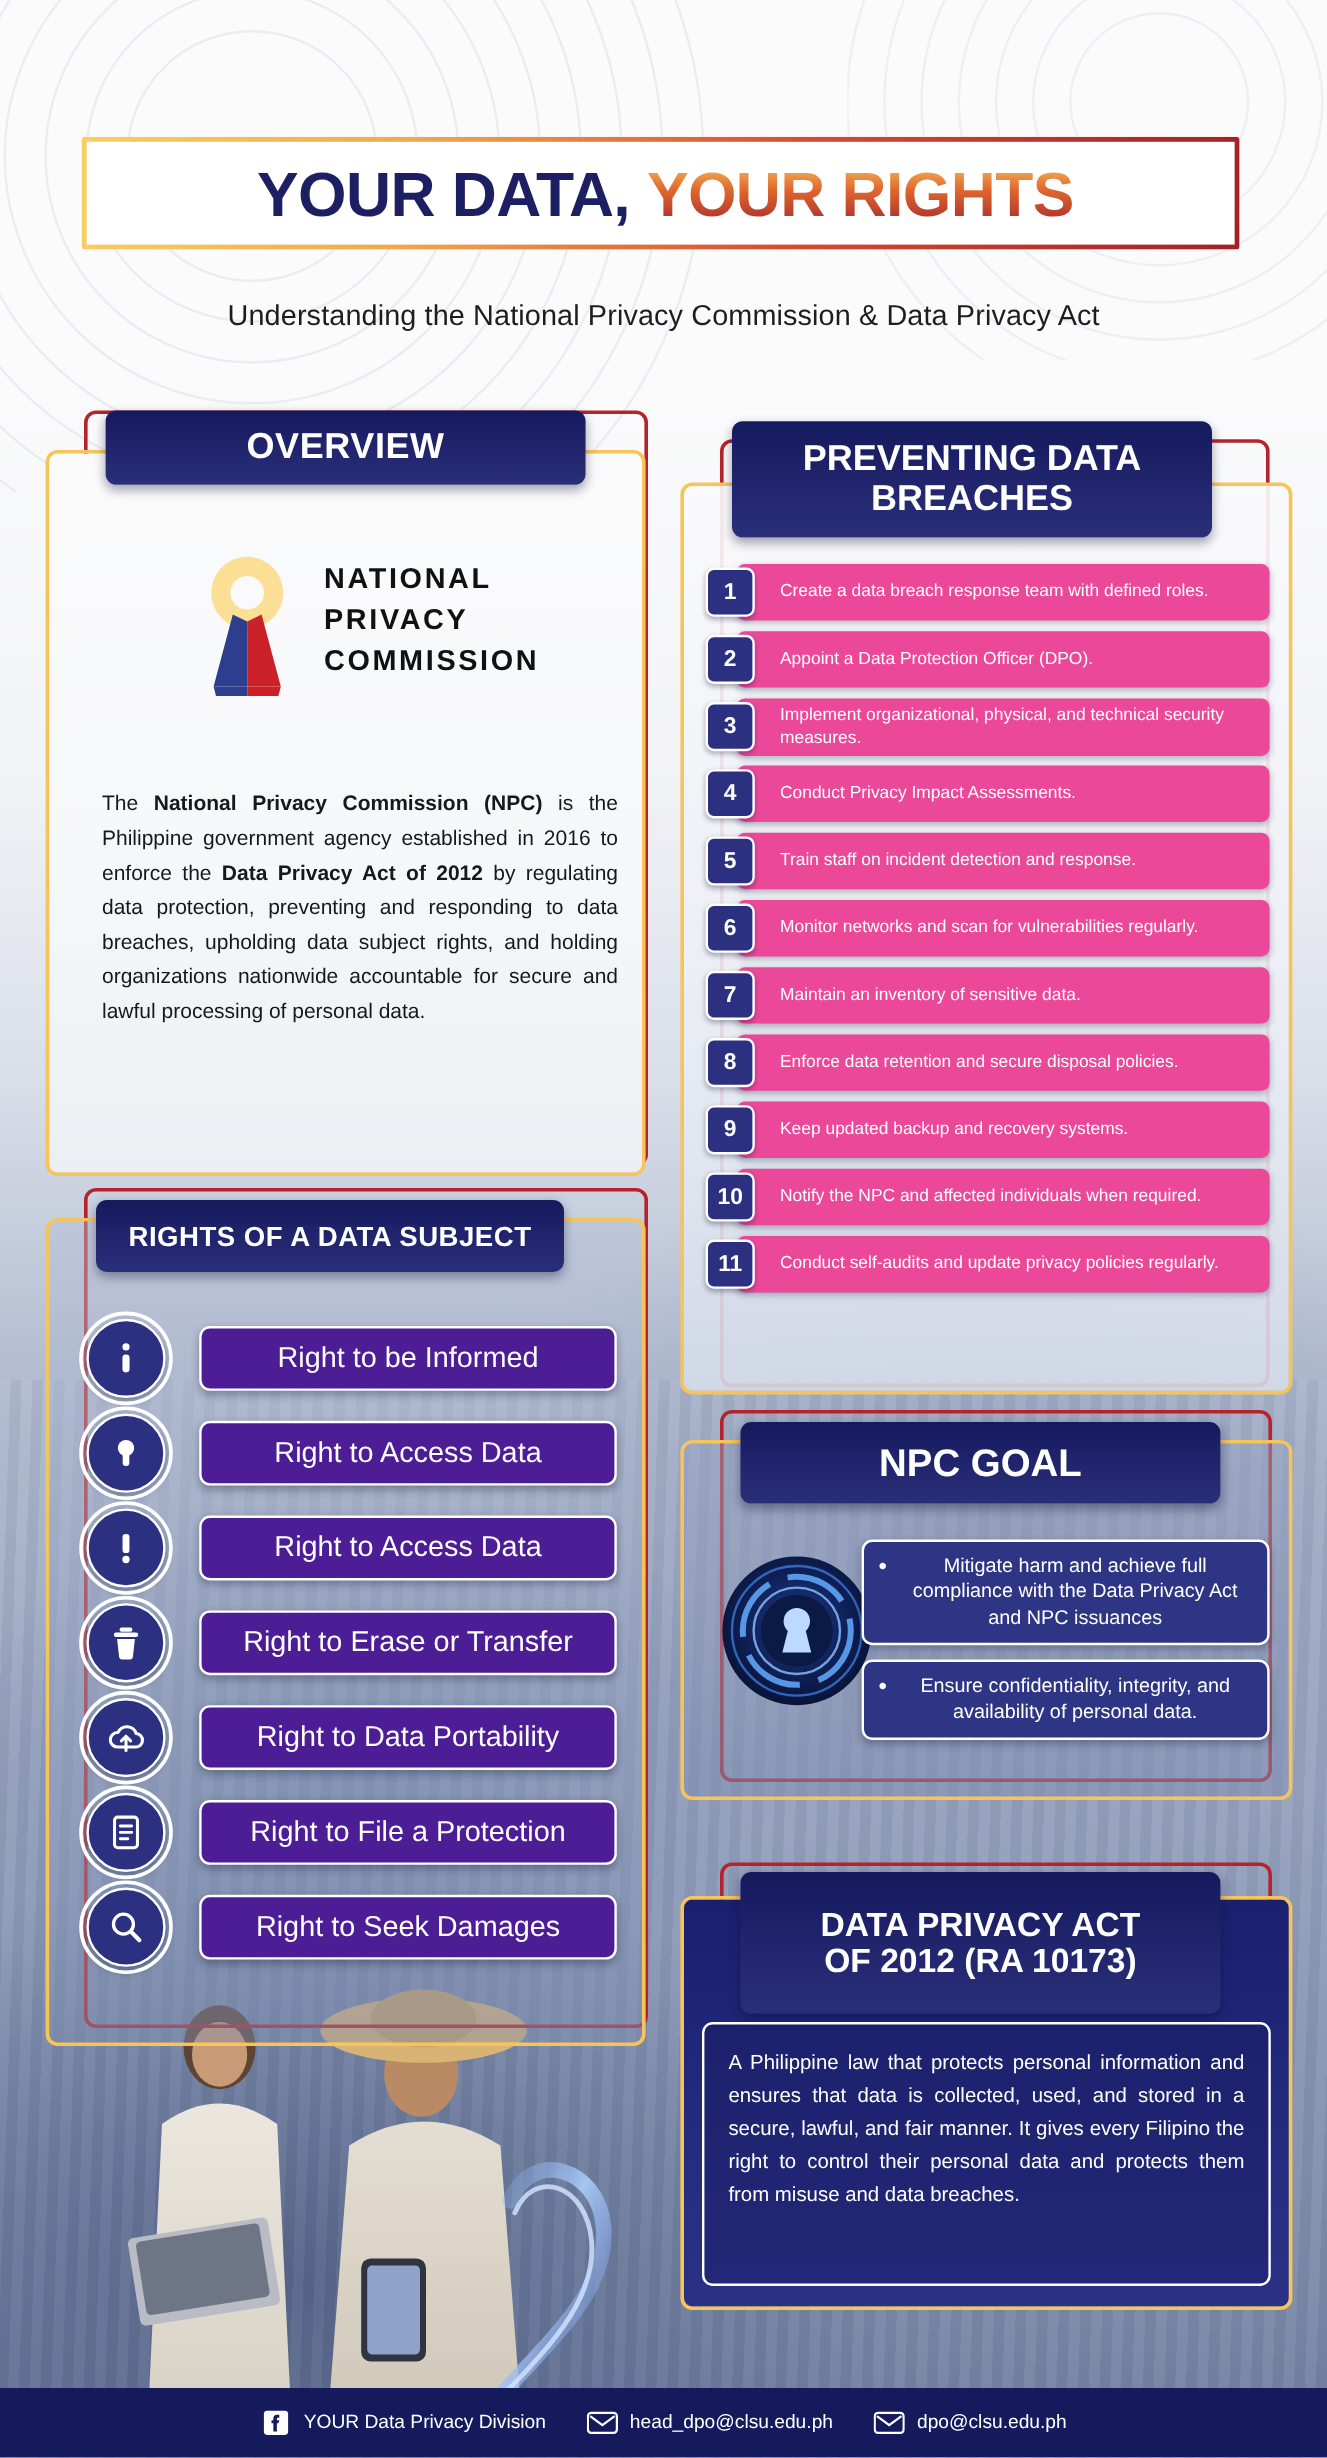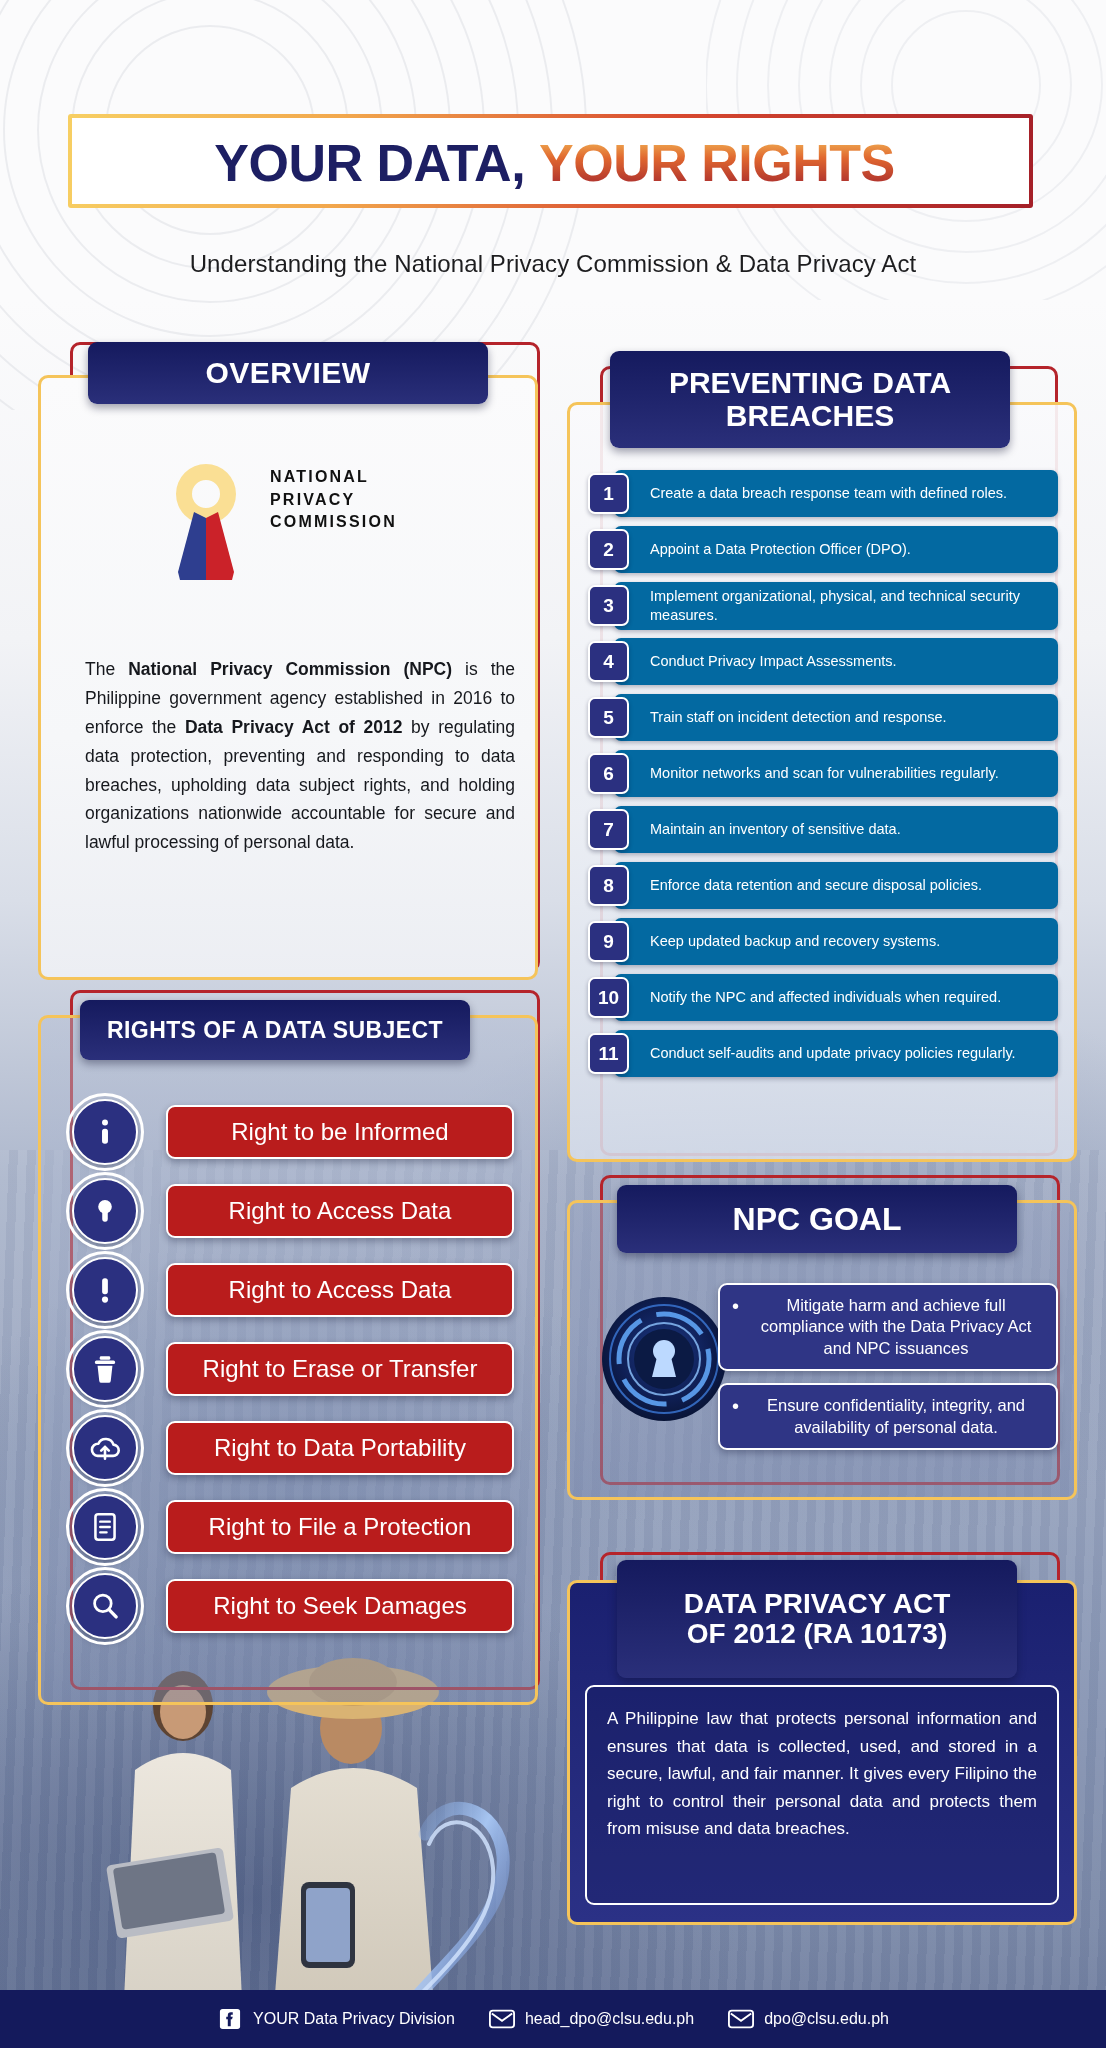--- a/index.html
+++ b/index.html
@@ -100,21 +100,21 @@
   
   #overview-frame { left: 38px; top: 375px; width: 500px; height: 605px;
     background: linear-gradient(180deg,#fbfbfc 0%,#f6f7f9 60%,#eceef3 100%); }
   #overview-frame-red { left: 70px; top: 342px; width: 470px; height: 630px; z-index:0; }
   #overview-hdr { left: 88px; top: 342px; width: 400px; height: 62px; font-size: 30px; letter-spacing: .5px; }
 
   .npc-logo { position: absolute; left: 160px; top: 460px; width: 300px; height: 126px; }
   .npc-mark { position: absolute; left: 0; top: 0; width: 92px; height: 120px; }
   .npc-words {
     position: absolute; left: 110px; top: 6px;
-    font-size: 16px; font-weight: 700; letter-spacing: 2.2px; color: #111;
+    font-size: 24px; font-weight: 700; letter-spacing: 2.2px; color: #111;
     line-height: 1.42;
   }
 
   #overview-body {
     position: absolute; left: 85px; top: 655px; width: 430px;
     font-size: 17.5px; line-height: 1.65; color: #16181d;
     text-align: justify; text-justify: inter-word;
   }
   #overview-body b { font-weight: 700; }
 
@@ -128,21 +128,21 @@
   .pdb-item { position: relative; margin-bottom: 9px; height: 47px; }
   .pdb-num {
     position: absolute; left: 0; top: 3px; width: 41px; height: 41px;
     background: #2b3080; border: 2px solid #fff; border-radius: 7px;
     color: #fff; font-size: 19px; font-weight: 700;
     display: flex; align-items: center; justify-content: center;
     z-index: 2; box-shadow: 0 2px 4px rgba(10,14,45,.3);
   }
   .pdb-txt {
     position: absolute; left: 26px; top: 0; right: 0; min-height: 47px;
-    background: #0369a1; border-radius: 7px;
+    background: #ec4899; border-radius: 7px;
     color: #fff; font-size: 14.5px; line-height: 1.3;
     display: flex; align-items: center;
     padding: 5px 12px 5px 36px;
     box-shadow: 0 2px 5px rgba(10,14,45,.28);
   }
 
   
   #rights-frame { left: 38px; top: 1015px; width: 500px; height: 690px;
     background: linear-gradient(180deg, rgba(180,190,212,.45) 0%, rgba(150,163,193,.45) 60%, rgba(128,142,177,.45) 100%); }
   #rights-frame-red { left: 70px; top: 990px; width: 470px; height: 700px; }
@@ -153,21 +153,21 @@
   .right-icon {
     position: absolute; left: 10px; top: 4px; width: 66px; height: 66px;
     border-radius: 50%; background: #2b3080;
     border: 2px solid #fff; outline: 3px solid #fff; outline-offset: 3px;
     display: flex; align-items: center; justify-content: center;
     color: #fff; z-index: 3;
     box-shadow: 0 3px 7px rgba(10,14,45,.35);
   }
   .right-label {
     position: absolute; left: 104px; top: 10px; width: 348px; height: 54px;
-    background: #b91c1c; border: 2px solid #fff; border-radius: 9px;
+    background: #4c1d95; border: 2px solid #fff; border-radius: 9px;
     color: #fff; font-size: 24px;
     display: flex; align-items: center; justify-content: center;
     box-shadow: 0 3px 7px rgba(10,14,45,.32);
   }
 
   
   #goal-frame { left: 567px; top: 1200px; width: 510px; height: 300px;
     background: linear-gradient(180deg, rgba(150,162,192,.5), rgba(126,140,176,.5)); }
   #goal-frame-red { left: 600px; top: 1175px; width: 460px; height: 310px; }
   #goal-hdr { left: 617px; top: 1185px; width: 400px; height: 68px; font-size: 32px; }

